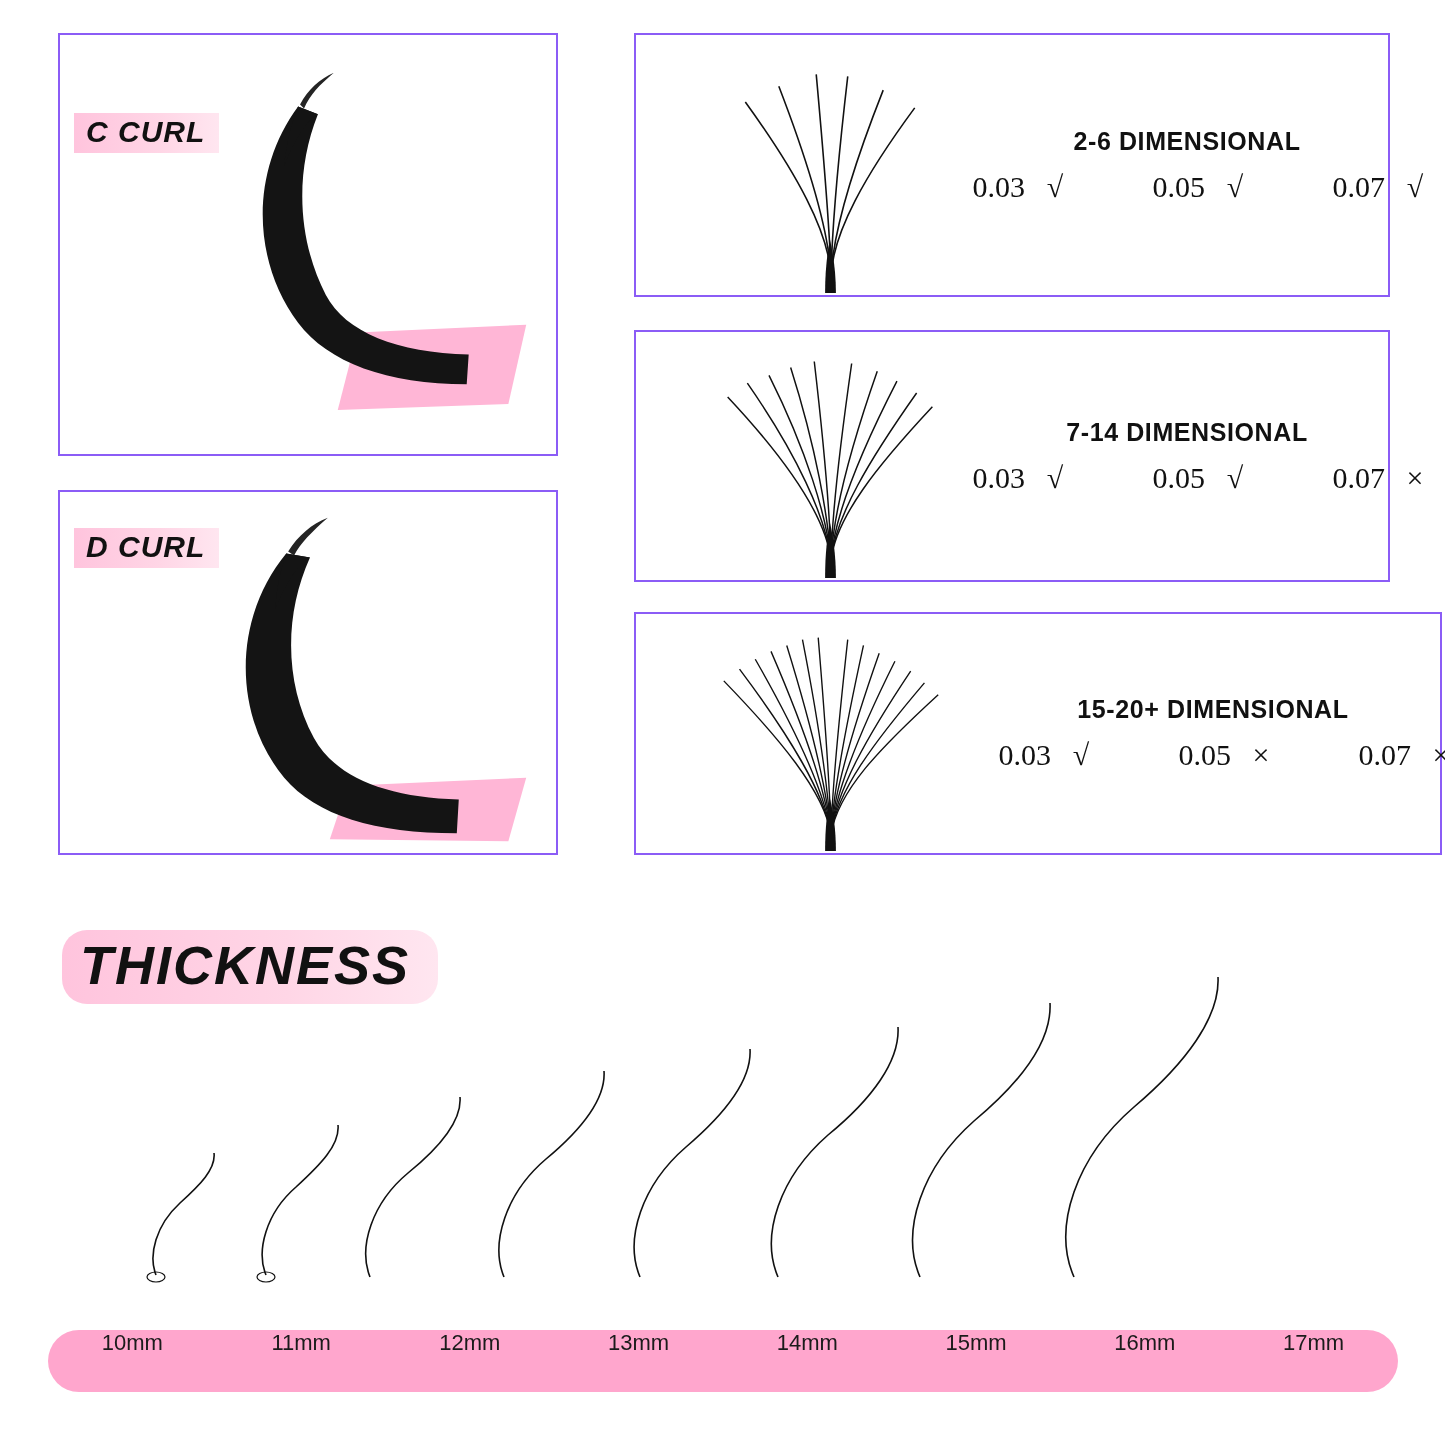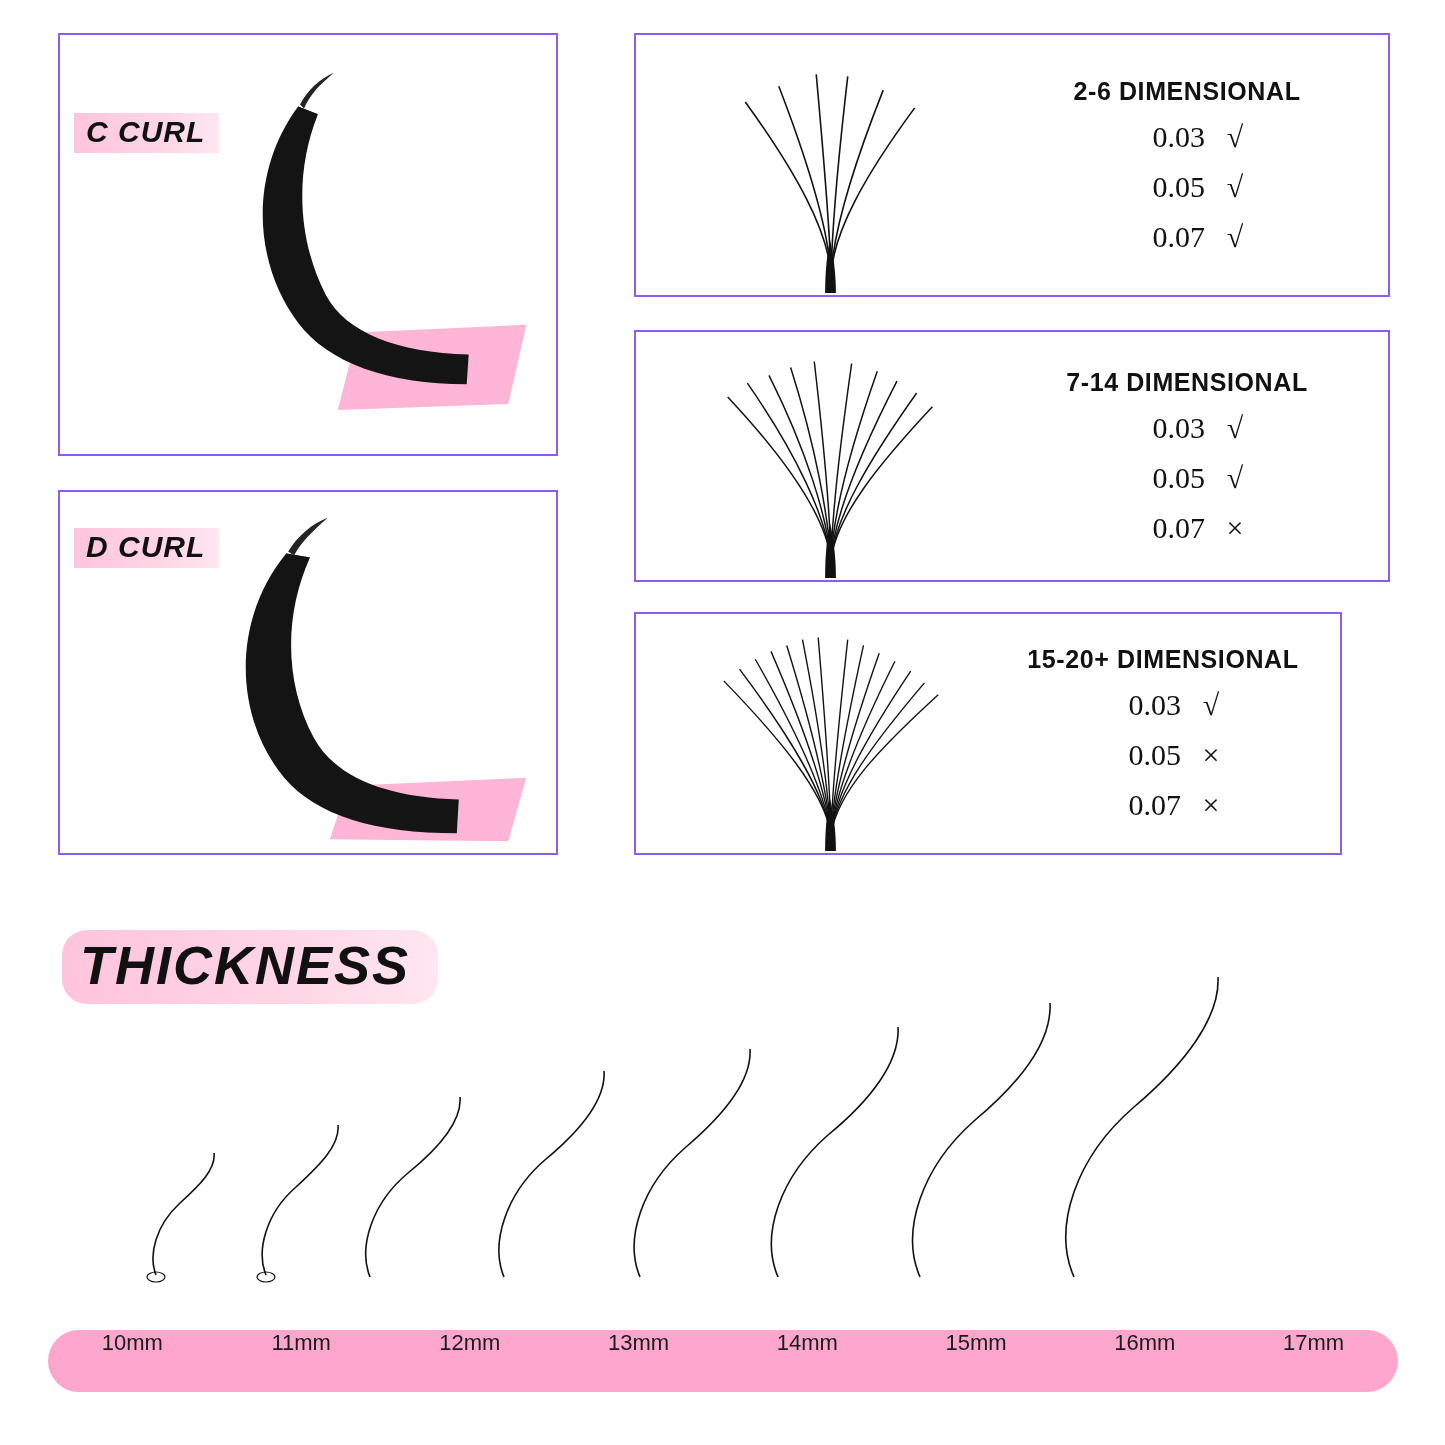--- a/index.html
+++ b/index.html
@@ -44,21 +44,21 @@
 
   
   #panel-c-curl { left: 58px;  top: 33px;  width: 500px; height: 423px; }
   #panel-d-curl { left: 58px;  top: 490px; width: 500px; height: 365px; }
 
   .curl-art { position: absolute; inset: 0; }
 
   
   #panel-dim-0 { left: 634px; top: 33px;  width: 756px; height: 264px; }
   #panel-dim-1 { left: 634px; top: 330px; width: 756px; height: 252px; }
-  #panel-dim-2 { left: 634px; top: 612px; width: 708px; height: 243px; }
+  #panel-dim-2 { left: 634px; top: 612px; width: 808px; height: 243px; }
 
   .dim-art {
     position: absolute;
     left: 30px;
     top: 0;
     width: 330px;
     height: 100%;
   }
   .dim-info {
     position: absolute;
@@ -71,21 +71,21 @@
     align-items: center;
     justify-content: center;
   }
   .dim-title {
     font-weight: bold;
     font-size: 25px;
     letter-spacing: 0.6px;
     color: #111;
     margin-bottom: 14px;
   }
-  .dim-rows { display: flex; flex-direction: column; gap: 16px; }
+  .dim-rows { display: flex; flex-direction: row; gap: 24px; }
   .dim-row {
     display: flex;
     align-items: baseline;
     font-family: "Liberation Serif", serif;
     font-size: 30px;
     color: #111;
   }
   .dim-size { width: 96px; text-align: right; }
   .dim-mark {
     width: 60px;

